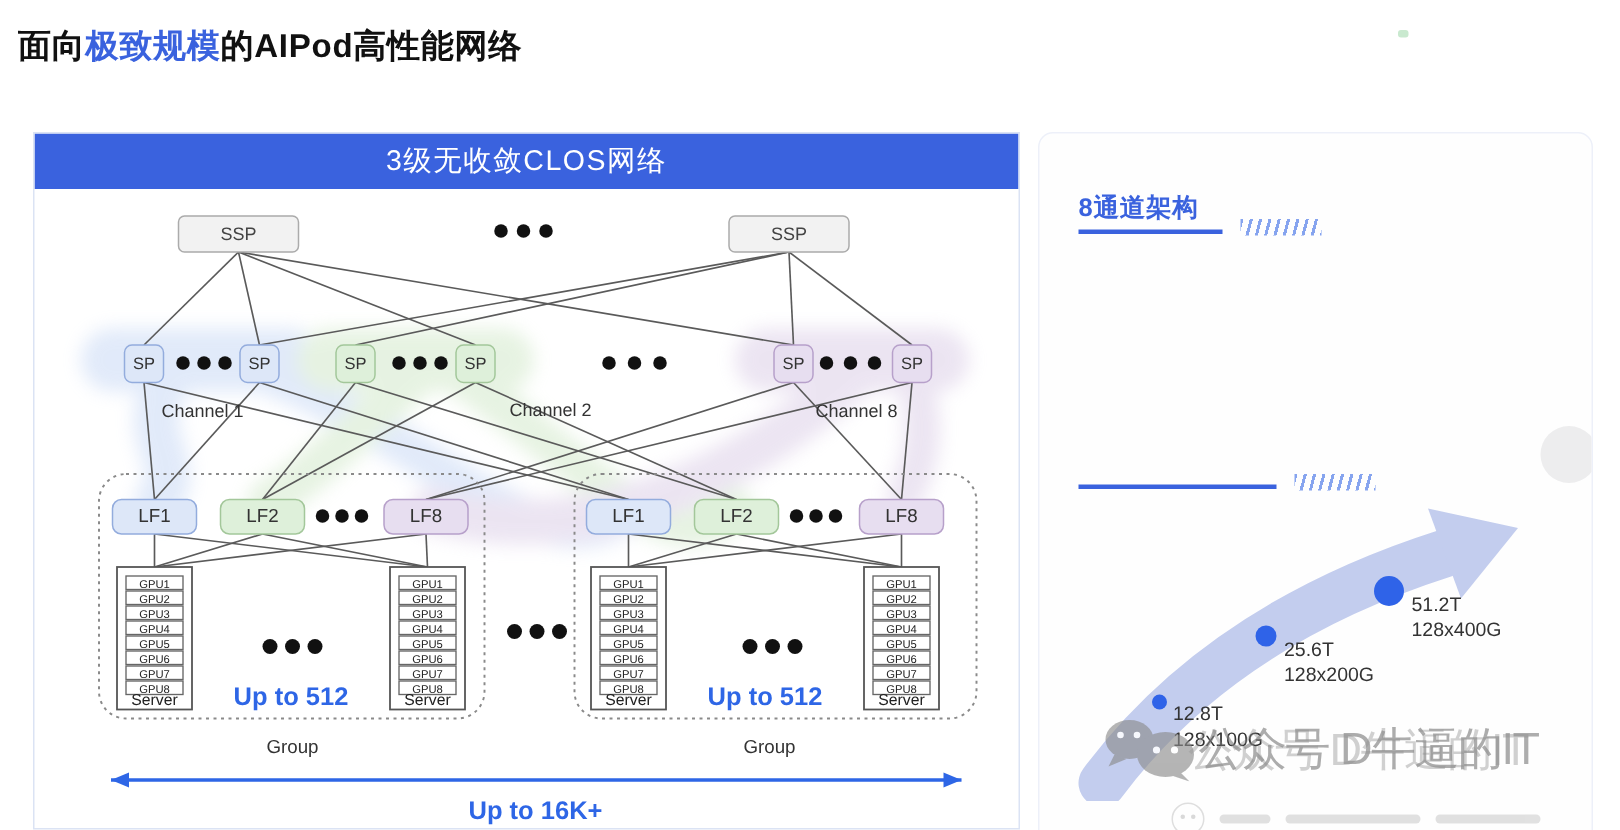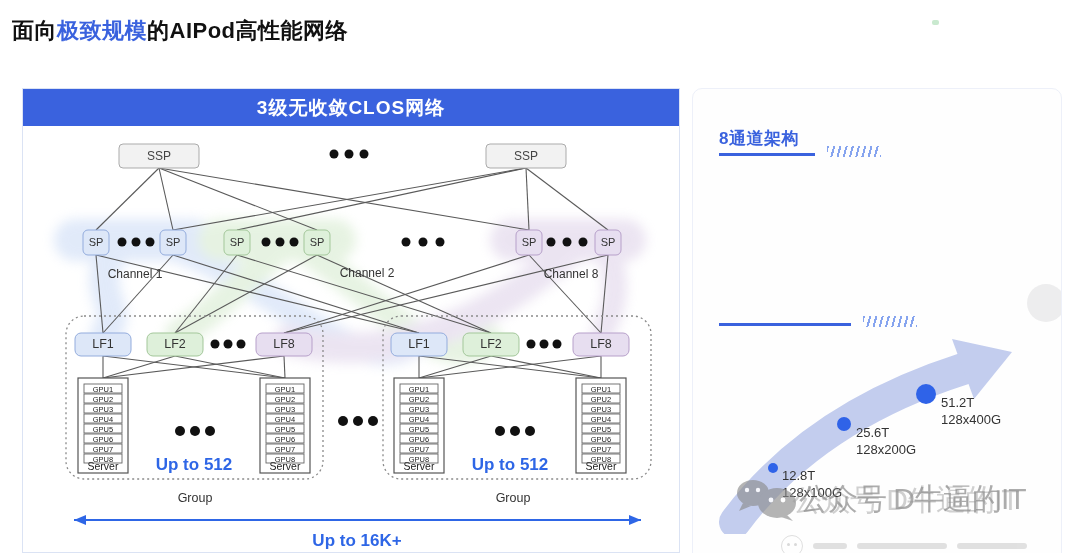--- a/index.html
+++ b/index.html
@@ -14,21 +14,21 @@
 
   
   .page-title{left:12px;top:16px;font-size:22px;font-weight:bold;color:#111;letter-spacing:0.5px;}
   .page-title .hl{color:var(--accent);}
   .deco-dot{left:932px;top:20px;width:7px;height:5px;background:#c9e9cf;border-radius:2px;}
 
   
   .left-card{left:22px;top:88px;width:658px;height:465px;background:#fff;
     border:1px solid #dbe3f4;overflow:hidden;}
   .banner{position:absolute;left:0;top:0;width:100%;height:37px;background:var(--accent);
-    color:#fff;font-size:19px;font-weight:bold;text-align:center;line-height:37px;letter-spacing:1px;}
+    color:#fff;font-size:19px;font-weight:normal;text-align:center;line-height:37px;letter-spacing:1px;}
   .diagram-svg{position:absolute;left:0;top:37px;}
 
   svg text{font-family:"Liberation Sans", sans-serif;}
   .node-label{font-size:11px;fill:#333;text-anchor:middle;}
   .ssp-label{font-size:12px;fill:#444;text-anchor:middle;}
   .lf-label{font-size:12.5px;fill:#333;text-anchor:middle;}
   .chan-label{font-size:12px;fill:#333;text-anchor:middle;}
   .gpu-label{font-size:7.5px;fill:#222;text-anchor:middle;}
   .srv-label{font-size:10.5px;fill:#222;text-anchor:middle;}
   .grp-label{font-size:12.5px;fill:#333;text-anchor:middle;}

